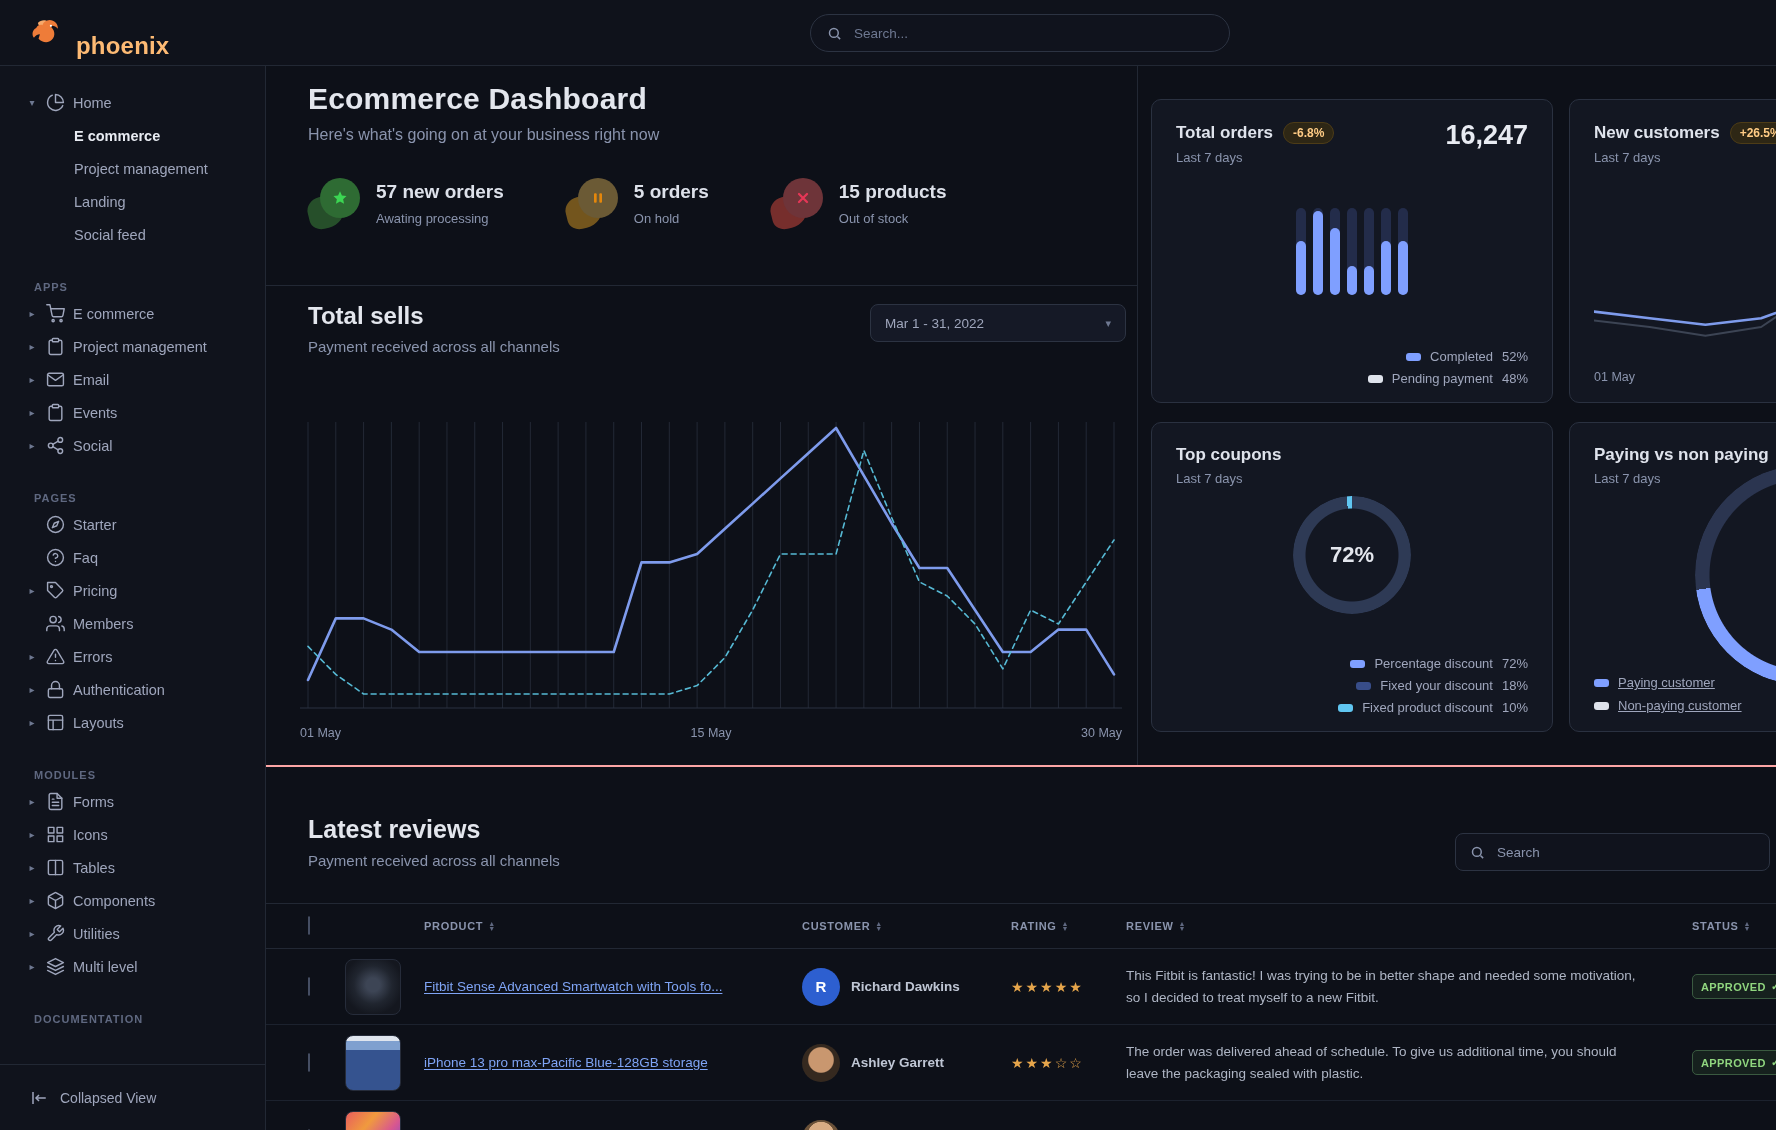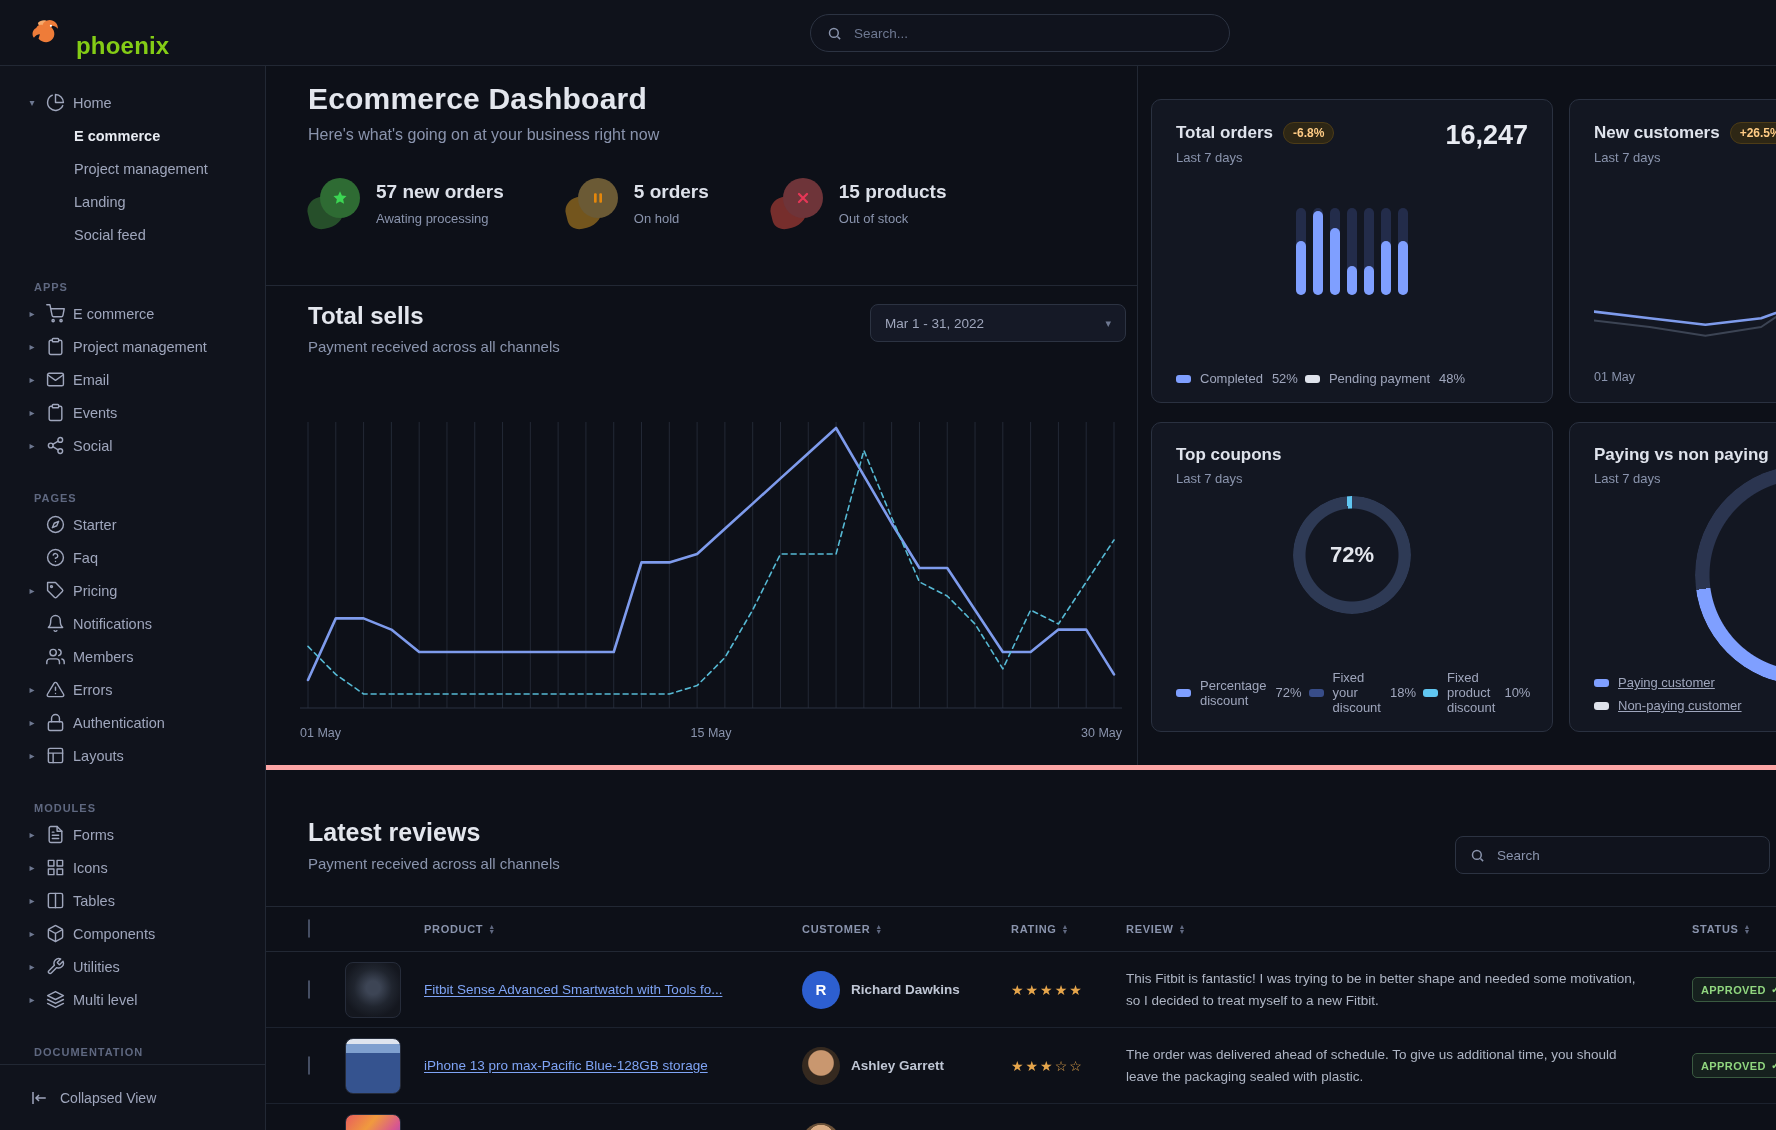--- a/index.html
+++ b/index.html
@@ -2,21 +2,21 @@
 <html><head>
 <meta charset="utf-8">
 <style>
   html,body{margin:0;padding:0;background:#0b0e15;}
   *{box-sizing:border-box;font-family:"Liberation Sans",sans-serif;}
   .page{position:relative;width:1776px;height:1130px;overflow:hidden;background:#0d1018;color:#9fa6bc;}
 
   
   .navbar{position:absolute;top:0;left:0;width:1776px;height:66px;background:#0f121b;border-bottom:1px solid #222834;display:flex;align-items:center;z-index:30;}
   .brand{display:flex;align-items:center;gap:10px;padding-left:30px;}
-  .brand-name{font-size:24px;font-weight:700;color:#84cc16;letter-spacing:.2px;margin-top:27px;}
+  .brand-name{font-size:24px;font-weight:700;color:#fdba74;letter-spacing:.2px;margin-top:27px;}
   .nav-search{position:absolute;left:810px;top:14px;width:420px;height:38px;border:1px solid #2c3342;border-radius:19px;display:flex;align-items:center;gap:10px;padding:0 16px;color:#6e7891;background:#10131d;}
   .nav-search input{background:transparent;border:none;outline:none;color:#9fa6bc;font-size:13.5px;width:100%;}
   .nav-search input::placeholder{color:#6e7891;}
 
   
   .sidebar{position:absolute;top:66px;left:0;width:266px;height:1064px;background:#10131c;border-right:1px solid #222834;overflow:hidden;}
   .sidebar-scroll{padding:20px 0 0 0;}
   .nav-row{display:flex;align-items:center;height:33px;padding-left:26px;gap:8px;font-size:14.5px;color:#9fa6bc;cursor:pointer;}
   .nav-row .caret{width:12px;font-size:10px;color:#6e7891;flex:0 0 12px;text-align:center;}
   .nav-row .nicon{width:19px;height:19px;flex:0 0 19px;color:#9fa6bc;display:inline-flex;}
@@ -52,38 +52,38 @@
   
   .dash-right{position:absolute;left:872px;top:0;width:638px;height:699px;overflow:hidden;}
   .cards-grid{position:absolute;left:13px;top:33px;display:grid;grid-template-columns:402px 402px;grid-template-rows:304px 310px;column-gap:16px;row-gap:19px;}
   .card{background:#131722;border:1px solid #2a3140;border-radius:10px;position:relative;overflow:hidden;}
   .card-pad{padding:22px 24px;}
   .card-title-row{display:flex;align-items:center;gap:10px;}
   .card-title{font-size:17px;font-weight:700;color:#dfe3ec;}
   .badge-warn{font-size:12px;font-weight:700;color:#ffcc85;background:#2e2715;border:1px solid #4d3c17;border-radius:11px;padding:3px 9px;}
   .card-period{font-size:13px;color:#8a94ad;margin-top:6px;}
   .card-value{position:absolute;right:24px;top:20px;font-size:27px;font-weight:800;color:#e8ebf2;}
-  .legend{position:absolute;left:24px;right:24px;bottom:16px;display:flex;flex-direction:row;gap:7px;}
+  .legend{position:absolute;left:24px;right:24px;bottom:16px;display:flex;flex-direction:column;gap:7px;align-items:flex-end;}
   .legend-row{display:flex;align-items:center;gap:9px;font-size:13px;color:#9fa6bc;}
   .legend-row .sw{width:15px;height:8px;border-radius:3px;flex:0 0 15px;}
   .legend-row .lv{margin-left:auto;color:#9fa6bc;}
   #orders-bars{position:absolute;left:50%;transform:translateX(-50%);top:105px;display:flex;align-items:flex-end;gap:7px;height:90px;}
   .obar{width:10px;border-radius:5px;position:relative;}
   .obar .fill{position:absolute;left:0;bottom:0;width:100%;border-radius:5px;}
   .nc-chart{position:absolute;left:24px;top:150px;}
   .nc-xlabel{position:absolute;left:24px;bottom:18px;font-size:12.5px;color:#8a94ad;}
   .donut{position:absolute;left:50%;transform:translateX(-50%);top:73px;width:118px;height:118px;border-radius:50%;
     -webkit-mask:radial-gradient(circle,transparent 46px,#000 47px);mask:radial-gradient(circle,transparent 46px,#000 47px);}
   .donut-label{position:absolute;left:50%;top:73px;width:118px;height:118px;transform:translateX(-50%);display:flex;align-items:center;justify-content:center;font-size:22px;font-weight:600;color:#e3e6ed;}
   .gauge{position:absolute;left:125px;top:42px;width:220px;height:220px;border-radius:50%;
     -webkit-mask:radial-gradient(circle,transparent 95px,#000 96px);mask:radial-gradient(circle,transparent 95px,#000 96px);}
   .legend-2col{position:absolute;left:24px;bottom:18px;display:flex;flex-direction:column;gap:8px;text-decoration:underline;}
 
   
-  .reviews{position:absolute;left:0;right:0;top:699px;bottom:0;border-top:5px solid #fca5a5;background:#0d1018;}
+  .reviews{position:absolute;left:0;right:0;top:699px;bottom:0;border-top:2px solid #fca5a5;background:#0d1018;}
   .rev-title{position:absolute;left:42px;top:48px;font-size:25px;font-weight:800;color:#e3e6ed;}
   .rev-sub{position:absolute;left:42px;top:85px;font-size:15px;color:#8a94ad;}
   .rev-search{position:absolute;left:1189px;top:66px;width:315px;height:38px;border:1px solid #2c3342;border-radius:8px;display:flex;align-items:center;gap:10px;padding:0 14px;background:#10131d;}
   .rev-search input{background:transparent;border:none;outline:none;color:#9fa6bc;font-size:13.5px;width:100%;}
   .rev-search input::placeholder{color:#8a94ad;}
   .rtable{position:absolute;left:0;right:0;top:136px;bottom:auto;}
   .rtable-head{display:grid;grid-template-columns:37px 79px 378px 209px 115px 566px 1fr;align-items:center;height:46px;border-top:1px solid #222834;border-bottom:1px solid #222834;padding-left:42px;}
   .th{font-size:11px;font-weight:700;letter-spacing:.7px;color:#8a94ad;display:flex;align-items:center;gap:5px;cursor:pointer;}
   .sorter{display:inline-flex;flex-direction:column;line-height:5px;font-size:7px;color:#5f6880;}
   .rrow{display:grid;grid-template-columns:37px 79px 378px 209px 115px 566px 1fr;align-items:center;min-height:76px;border-bottom:1px solid #1c222e;padding-left:42px;}
@@ -219,30 +219,20 @@
         </div>
         <div class="nav-row">
           <span class="caret">▸</span>
           <span class="nicon">
             <svg viewBox="0 0 24 24" fill="none" stroke="currentColor" stroke-width="1.8" stroke-linecap="round" stroke-linejoin="round">
               <path d="M20.6 13.4l-7.2 7.2a2 2 0 0 1-2.8 0L2 12V2h10l8.6 8.6a2 2 0 0 1 0 2.8z"></path>
               <circle cx="7" cy="7" r="1.2"></circle>
             </svg>
           </span>
           <span>Pricing</span>
-        </div>
-        <div class="nav-row">
-          <span class="caret"></span>
-          <span class="nicon">
-            <svg viewBox="0 0 24 24" fill="none" stroke="currentColor" stroke-width="1.8" stroke-linecap="round" stroke-linejoin="round">
-              <path d="M18 8a6 6 0 0 0-12 0c0 7-3 9-3 9h18s-3-2-3-9"></path>
-              <path d="M13.7 21a2 2 0 0 1-3.4 0"></path>
-            </svg>
-          </span>
-          <span>Notifications</span>
         </div>
         <div class="nav-row">
           <span class="caret"></span>
           <span class="nicon">
             <svg viewBox="0 0 24 24" fill="none" stroke="currentColor" stroke-width="1.8" stroke-linecap="round" stroke-linejoin="round">
               <path d="M17 21v-2a4 4 0 0 0-4-4H5a4 4 0 0 0-4 4v2"></path>
               <circle cx="9" cy="7" r="4"></circle>
               <path d="M23 21v-2a4 4 0 0 0-3-3.9M16 3.1a4 4 0 0 1 0 7.8"></path>
             </svg>
           </span>

